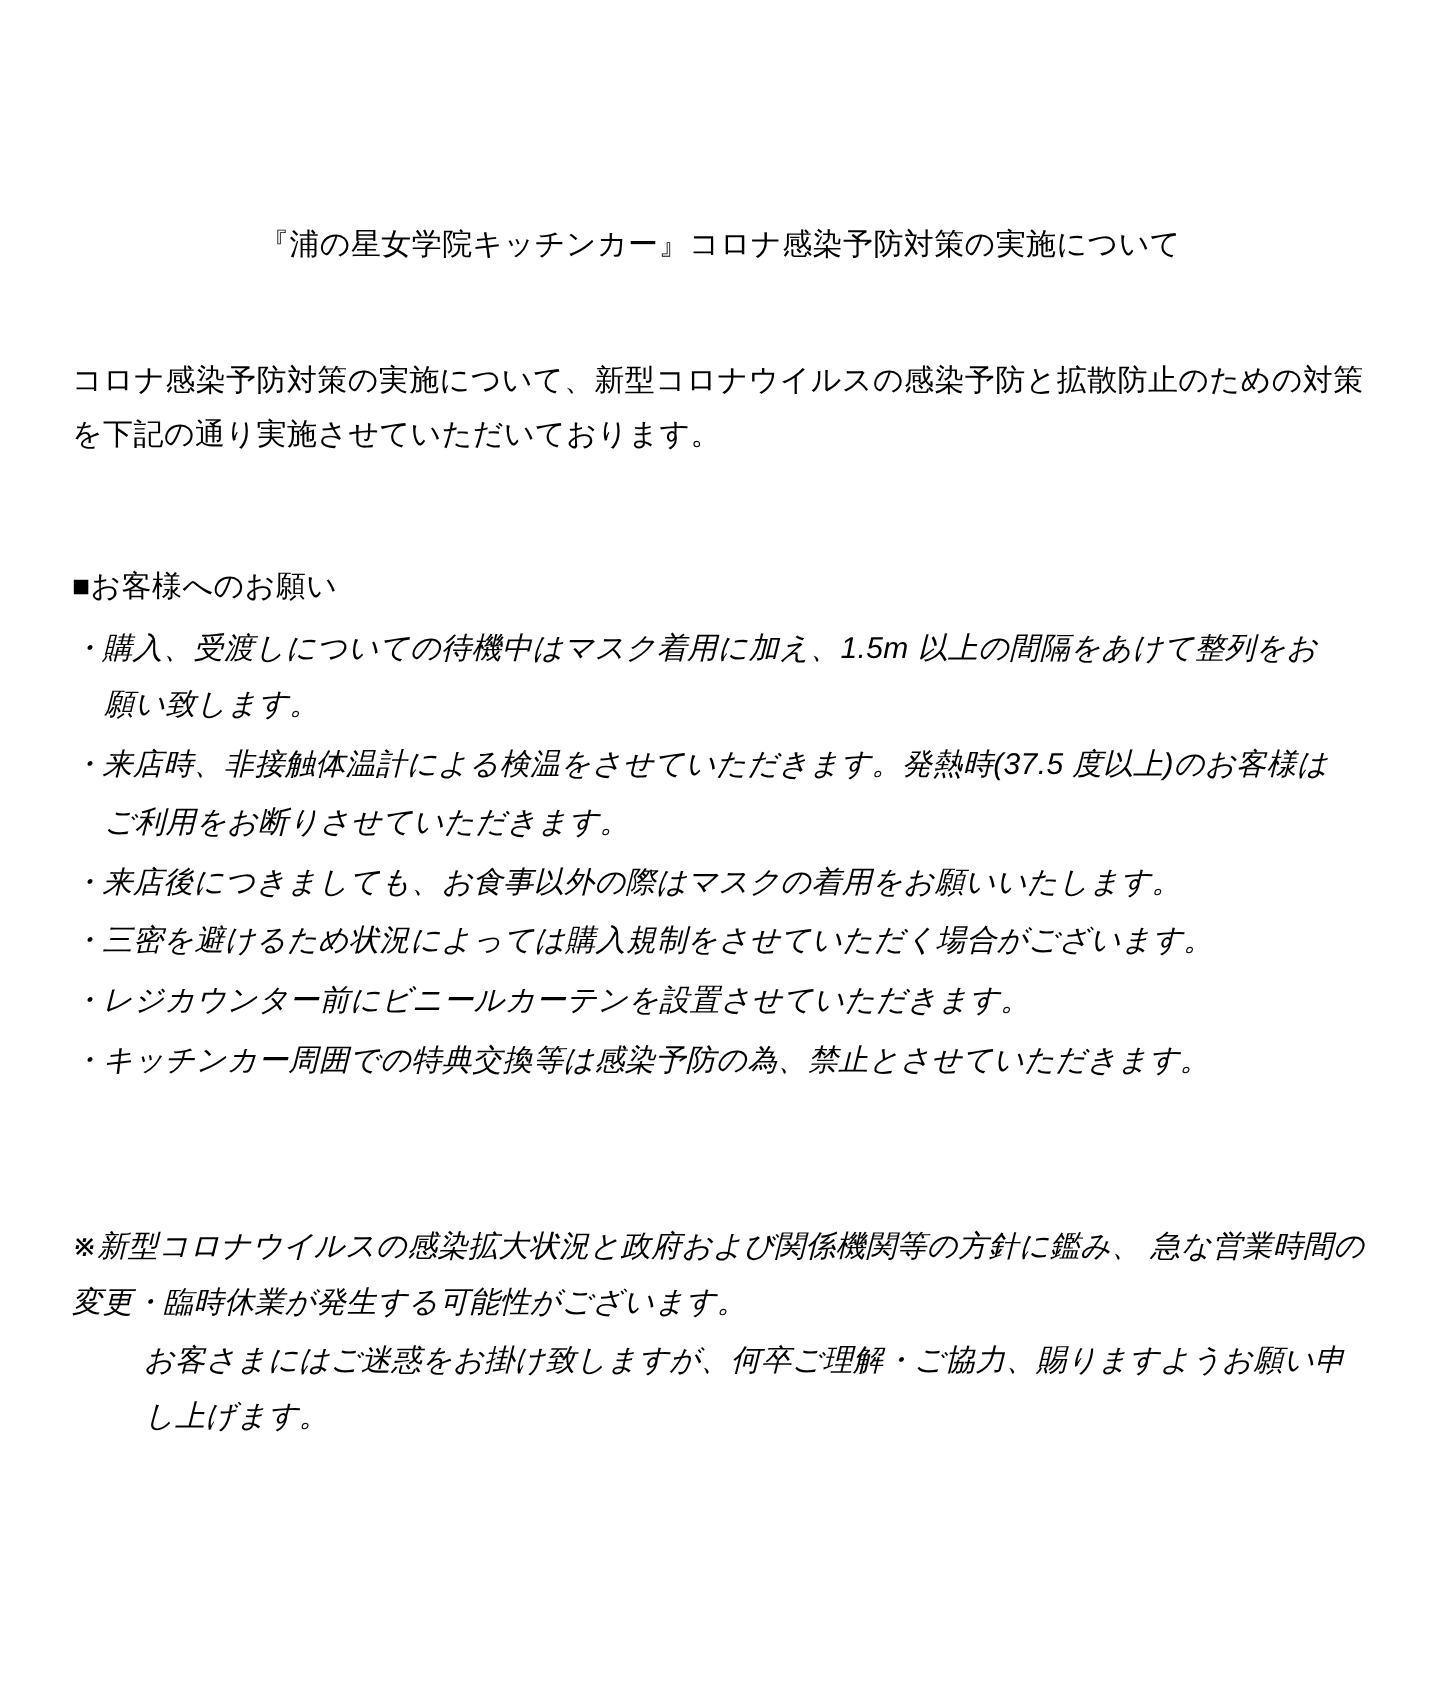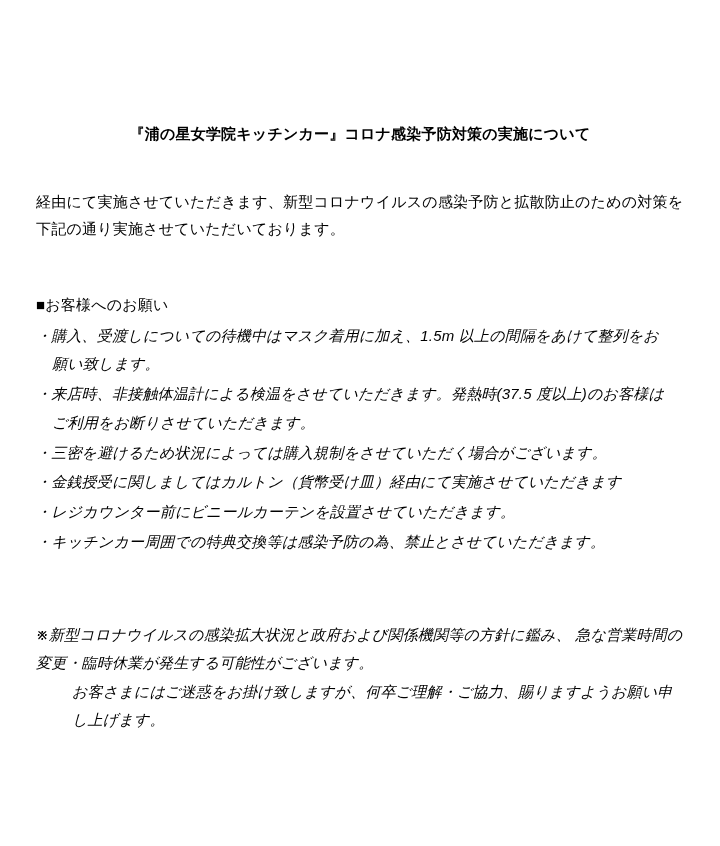--- a/index.html
+++ b/index.html
@@ -15,25 +15,25 @@
     -webkit-font-smoothing: antialiased;
   }
   .page {
     position: relative;
     width: 720px;
     height: 846px;
     box-sizing: border-box;
     padding: 0 36px;
   }
   .doc-title {
-    margin: 11px;
+    margin: 0;
     padding-top: 112px;
     text-align: center;
     font-size: 15px;
-    font-weight: bold;
+    font-weight: normal;
     letter-spacing: 0.2px;
     line-height: 1.5;
   }
   .intro {
     margin-top: 42px;
     font-size: 15px;
     line-height: 1.85;
     letter-spacing: 0.2px;
   }
   .intro p {
@@ -78,31 +78,31 @@
   }
 </style>
 </head>
 <body>
 
 <div class="page">
 
   <h1 class="doc-title">『浦の星女学院キッチンカー』コロナ感染予防対策の実施について</h1>
 
   <div class="intro">
-    <p>経由にて実施させていただきます、新型コロナウイルスの感染予防と拡散防止のための対策を下記の通り実施させていただいております。</p>
+    <p>コロナ感染予防対策の実施について、新型コロナウイルスの感染予防と拡散防止のための対策を下記の通り実施させていただいております。</p>
   </div>
 
   <div class="section">
     <div class="section-heading">■お客様へのお願い</div>
 
     <ul class="bullet-list">
       <li>・購入、受渡しについての待機中はマスク着用に加え、1.5m 以上の間隔をあけて整列をお　願い致します。</li>
       <li>・来店時、非接触体温計による検温をさせていただきます。発熱時(37.5 度以上)のお客様は　ご利用をお断りさせていただきます。</li>
+      <li>・来店後につきましても、お食事以外の際はマスクの着用をお願いいたします。</li>
       <li>・三密を避けるため状況によっては購入規制をさせていただく場合がございます。</li>
-      <li>・金銭授受に関しましてはカルトン（貨幣受け皿）経由にて実施させていただきます</li>
       <li>・レジカウンター前にビニールカーテンを設置させていただきます。</li>
       <li>・キッチンカー周囲での特典交換等は感染予防の為、禁止とさせていただきます。</li>
     </ul>
   </div>
 
   <div class="footnotes">
     <p>※新型コロナウイルスの感染拡大状況と政府および関係機関等の方針に鑑み、 急な営業時間の変更・臨時休業が発生する可能性がございます。</p>
     <p class="indent-hang">お客さまにはご迷惑をお掛け致しますが、何卒ご理解・ご協力、賜りますようお願い申し上げます。</p>
   </div>
 

